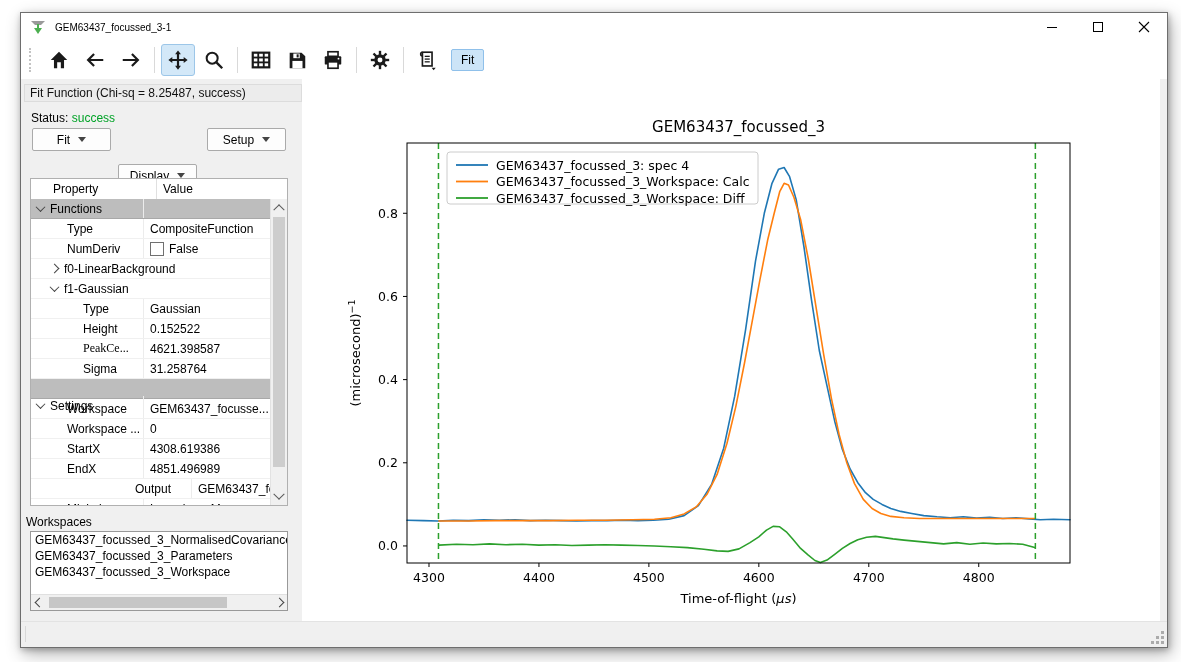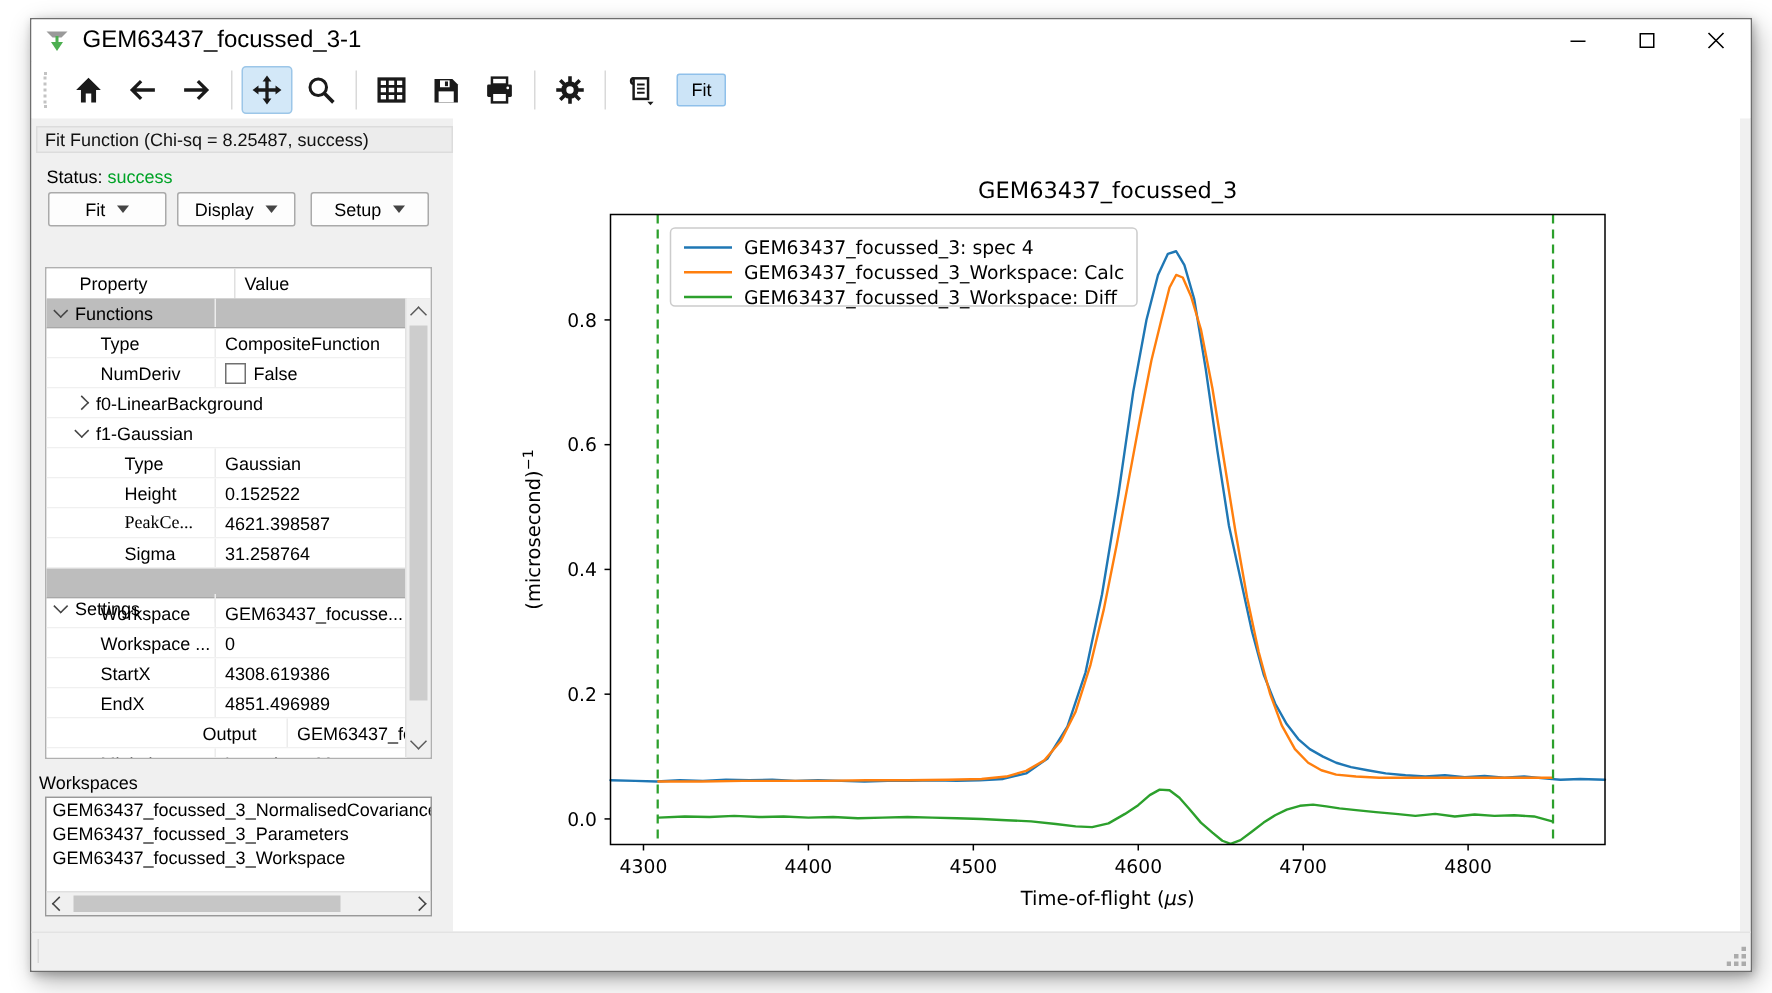--- a/index.html
+++ b/index.html
@@ -1,21 +1,21 @@
 <!DOCTYPE html>
 <html><head>
 <meta charset="utf-8">
 <style>
   html,body{margin:0;padding:0;}
   body{width:1181px;height:662px;background:#ffffff;font-family:"Liberation Sans",sans-serif;position:relative;overflow:hidden;}
   .window{position:absolute;left:20px;top:12px;width:1146px;height:634px;background:#ffffff;border:1px solid #6e6e6e;box-shadow:3px 6px 16px rgba(0,0,0,.30),1px 2px 6px rgba(0,0,0,.25);}
   
   .titlebar{position:absolute;left:0;top:0;right:0;height:28px;background:#ffffff;display:flex;align-items:center;}
   .app-icon{width:18px;height:18px;margin-left:8px;}
-  .title-text{font-size:16px;color:#000;margin-left:8px;}
+  .title-text{font-size:10px;color:#000;margin-left:8px;}
   .win-controls{position:absolute;right:0;top:0;height:28px;display:flex;}
   .win-btn{width:46px;height:28px;display:flex;align-items:center;justify-content:center;}
   
   .toolbar{position:absolute;left:0;top:28px;right:0;height:38px;background:#ffffff;display:flex;align-items:center;}
   .tb-handle{width:4px;height:24px;border-left:2px dotted #c3c3c3;margin:0 6px 0 8px;}
   .tb-btn{width:32px;height:30px;display:flex;align-items:center;justify-content:center;border:1px solid transparent;border-radius:3px;margin:0 1px;}
   .tb-btn.active{background:#d3e8f8;border:1px solid #9cc6e8;}
   .tb-sep{width:1px;height:26px;background:#d9d9d9;margin:0 5px;}
   .fit-toggle{margin-left:6px;padding:3px 9px;font-size:12px;background:#cce4f7;border:1px solid #8fc0ea;border-radius:2px;color:#000;}
   
@@ -191,21 +191,21 @@
 
     <div class="status-line">
       <span>Status:</span>
       <span class="status-ok" id="status-value" style="color: rgb(0, 163, 39);">success</span>
     </div>
 
     <div class="panel-btn" style="left:11px;">
       <span>Fit</span>
       <span class="caret-down"></span>
     </div>
-    <div class="panel-btn" style="left:97px;">
+    <div class="panel-btn" style="left:97px;margin-top:36px;">
       <span>Display</span>
       <span class="caret-down"></span>
     </div>
     <div class="panel-btn" style="left:186px;">
       <span>Setup</span>
       <span class="caret-down"></span>
     </div>
 
     <div class="prop-table">
       <div class="pt-header">

